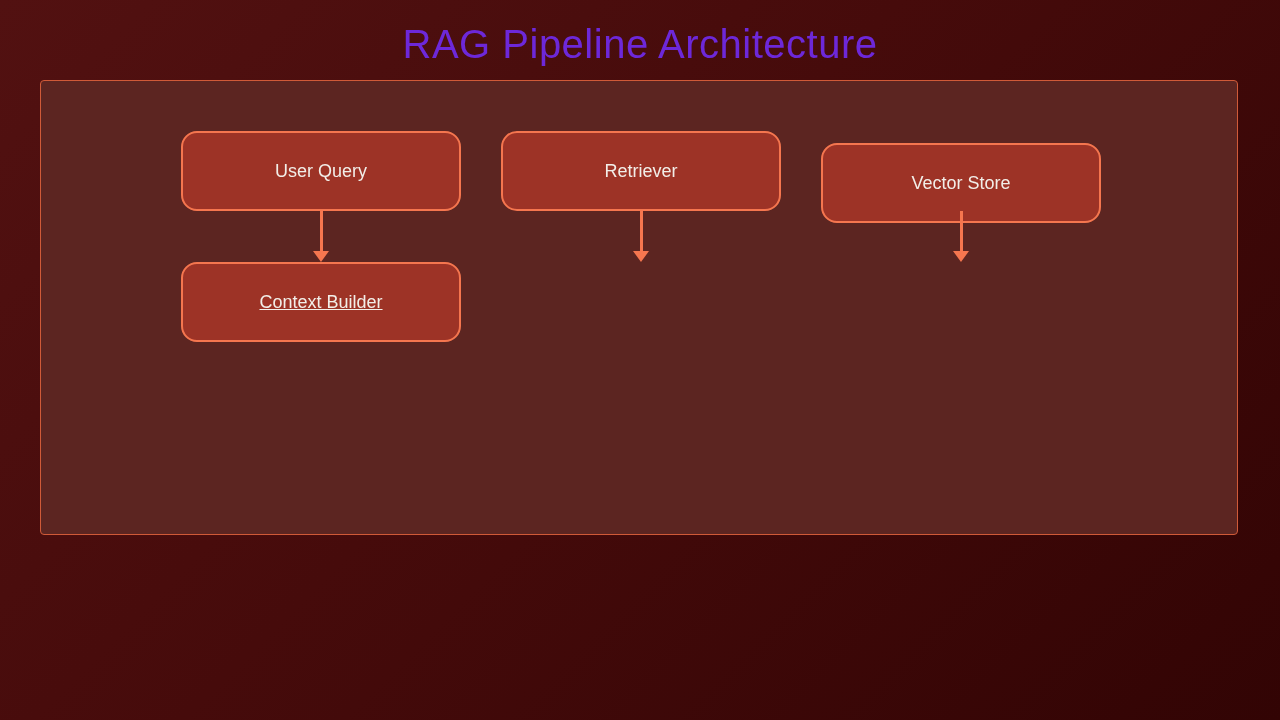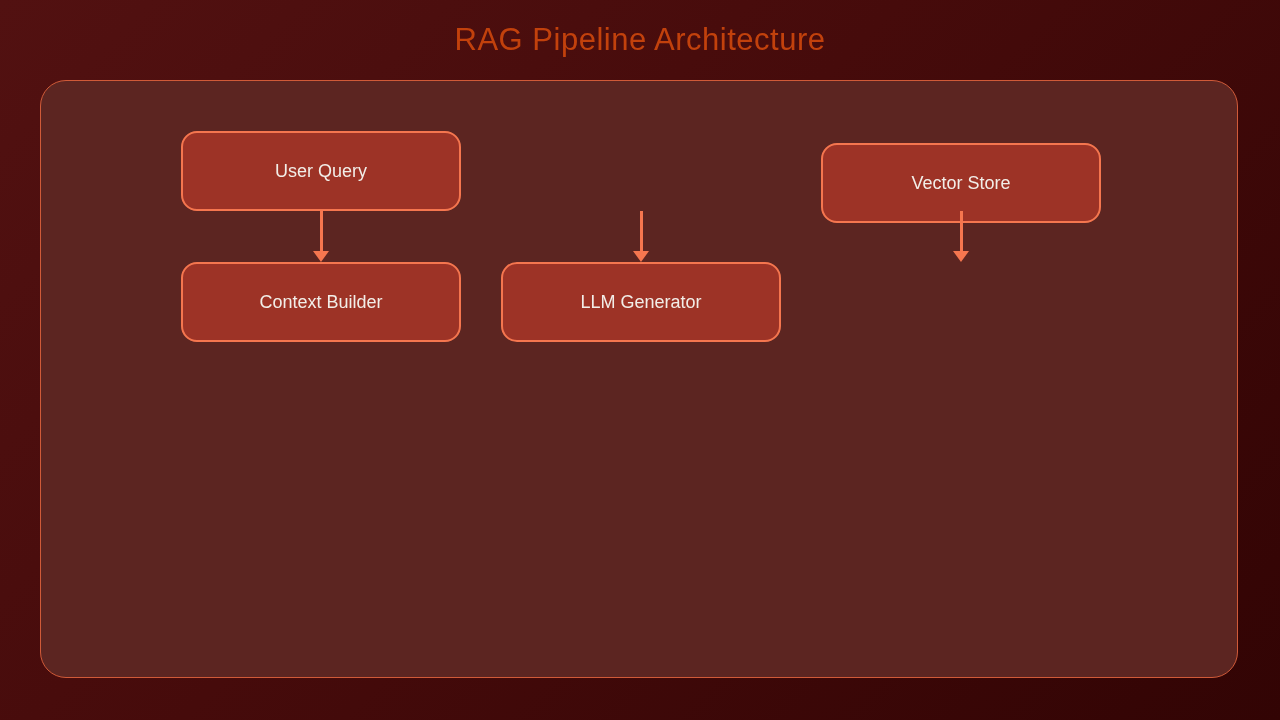--- a/index.html
+++ b/index.html
@@ -13,52 +13,52 @@
     overflow: hidden;
     background: linear-gradient(135deg, #521111 0%, #460b0b 45%, #320404 100%);
     font-family: "Liberation Sans", sans-serif;
   }
   .title {
     position: absolute;
     top: 22px;
     left: 0;
     width: 100%;
     text-align: center;
-    font-size: 31px;
+    font-size: 40px;
     font-weight: 400;
-    color: #c2410c;
+    color: #6d28d9;
     letter-spacing: 0.5px;
   }
   .container {
     position: absolute;
     left: 40px;
     top: 80px;
     width: 1198px;
-    height: 598px;
+    height: 455px;
     box-sizing: border-box;
     background: #5c2521;
     border: 1.5px solid #d05a38;
-    border-radius: 26px;
+    border-radius: 4px;
   }
   .node {
     position: absolute;
     width: 280px;
     height: 80px;
     box-sizing: border-box;
     background: #9d3326;
     border: 2px solid #f5764f;
     border-radius: 16px;
     display: flex;
     align-items: center;
     justify-content: center;
     color: #f2eee8;
     font-size: 18px;
   }
   .row-top    { top: 50px; }
-  .row-bottom { top: 181px; }
+  .row-bottom { top: 181px; text-decoration: underline; }
   .col-0 { left: 140px; }
   .col-1 { left: 460px; }
   .col-2 { left: 780px; margin-top: 12px; }
   .arrow {
     position: absolute;
     top: 130px;
     width: 16px;
     height: 51px;
     display: flex;
     flex-direction: column;
@@ -84,20 +84,23 @@
 <body>
 
 <div class="title">RAG Pipeline Architecture</div>
 
 <div class="container">
 
   <div class="node row-top col-0">
     <span>User Query</span>
   </div>
 
+  <div class="node row-top col-1">
+    <span>Retriever</span>
+  </div>
 
   <div class="node row-top col-2">
     <span>Vector Store</span>
   </div>
 
   <div class="arrow arrow-0">
     <div class="shaft"></div>
     <div class="head"></div>
   </div>
 
@@ -108,18 +111,15 @@
 
   <div class="arrow arrow-2">
     <div class="shaft"></div>
     <div class="head"></div>
   </div>
 
   <div class="node row-bottom col-0">
     <span>Context Builder</span>
   </div>
 
-  <div class="node row-bottom col-1">
-    <span>LLM Generator</span>
-  </div>
 
 
 </div>
 
 </body></html>

